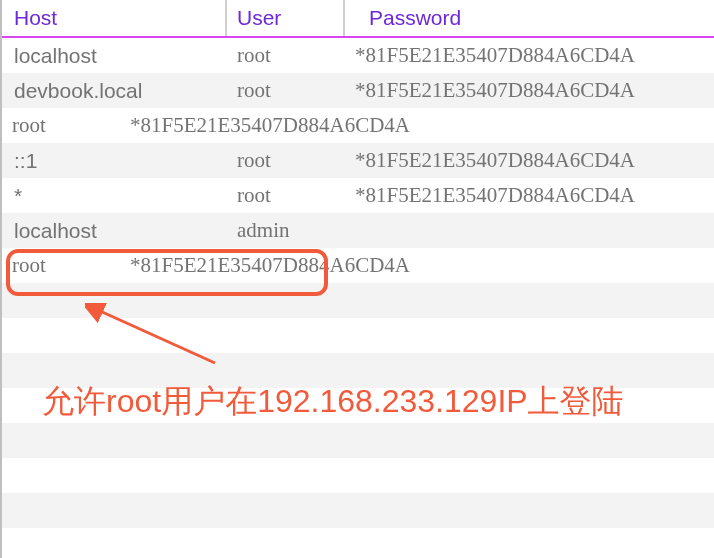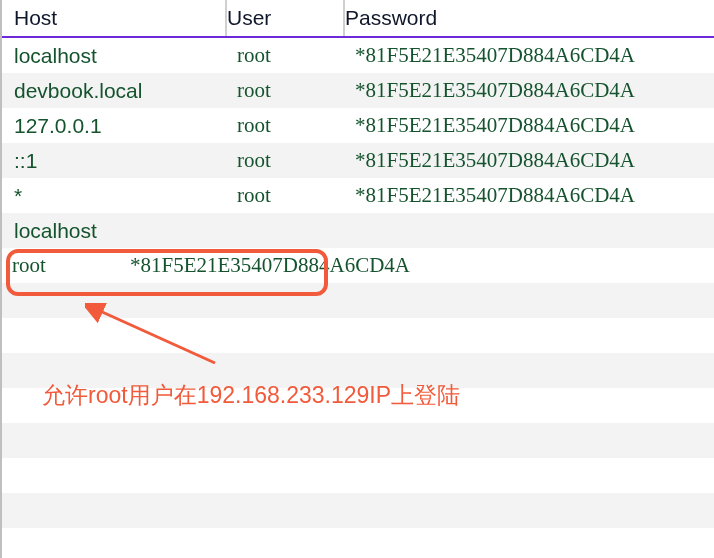--- a/index.html
+++ b/index.html
@@ -16,59 +16,60 @@
       overflow: hidden;
       position: relative;
     }
     .table-container {
       width: 100%;
       border-left: 2px solid #bfbfbf;
     }
     .table-header {
       display: flex;
       background: #ffffff;
-      border-bottom: 2px solid #6d28d9;
+      border-bottom: 2px solid #d946ef;
       height: 38px;
       align-items: center;
-      color: #0f172a;
+      color: #6d28d9;
       font-size: 21px;
     }
     .col-host {
       width: 225px;
       padding-left: 12px;
       border-right: 2px solid #d0d0d0;
       height: 100%;
       display: flex;
       align-items: center;
     }
     .col-user {
       width: 118px;
+      padding-left: 10px;
       border-right: 2px solid #d0d0d0;
       height: 100%;
       display: flex;
       align-items: center;
     }
     .col-password {
       flex: 1;
-      padding-left: 0;
+      padding-left: 24px;
       height: 100%;
       display: flex;
       align-items: center;
       overflow: hidden;
       white-space: nowrap;
       border-radius: 17px;
     }
     .table-body {
       background: #ffffff;
     }
     .table-row {
       display: flex;
       height: 35px;
       align-items: center;
-      color: #14532d;
+      color: #737373;
       font-size: 21px;
     }
     .table-row.odd {
       background: #f3f3f3;
     }
     .table-row.even {
       background: #ffffff;
     }
     .cell-host {
       width: 225px;
@@ -94,21 +95,21 @@
       border-radius: 12px;
       pointer-events: none;
     }
     .arrow-svg {
       position: absolute;
       pointer-events: none;
     }
     .annotation-text {
       position: absolute;
       color: #f15a3a;
-      font-size: 23px;
+      font-size: 32px;
       font-weight: 400;
       white-space: nowrap;
     }
   </style>
 </head>
 <body>
 
 <div class="table-container">
   <div class="table-header">
     <div class="col-host">Host</div>
@@ -120,36 +121,36 @@
       <div class="cell-host">localhost</div>
       <div class="cell-user">root</div>
       <div class="cell-password">*81F5E21E35407D884A6CD4A</div>
     </div>
     <div class="table-row odd">
       <div class="cell-host">devbook.local</div>
       <div class="cell-user">root</div>
       <div class="cell-password">*81F5E21E35407D884A6CD4A</div>
     </div>
     <div class="table-row even">
-      <div class="cell-host">127.0.0.1</div>
       <div class="cell-user">root</div>
       <div class="cell-password">*81F5E21E35407D884A6CD4A</div>
     </div>
     <div class="table-row odd">
       <div class="cell-host">::1</div>
       <div class="cell-user">root</div>
       <div class="cell-password">*81F5E21E35407D884A6CD4A</div>
     </div>
     <div class="table-row even">
       <div class="cell-host">*</div>
       <div class="cell-user">root</div>
       <div class="cell-password">*81F5E21E35407D884A6CD4A</div>
     </div>
     <div class="table-row odd">
       <div class="cell-host">localhost</div>
+      <div class="cell-user">admin</div>
     </div>
     <div class="table-row even">
       <div class="cell-user">root</div>
       <div class="cell-password">*81F5E21E35407D884A6CD4A</div>
     </div>
     <div class="table-row odd" style="height:35px;"></div>
     <div class="table-row even" style="height:35px;"></div>
     <div class="table-row odd" style="height:35px;"></div>
     <div class="table-row even" style="height:35px;"></div>
     <div class="table-row odd" style="height:35px;"></div>

